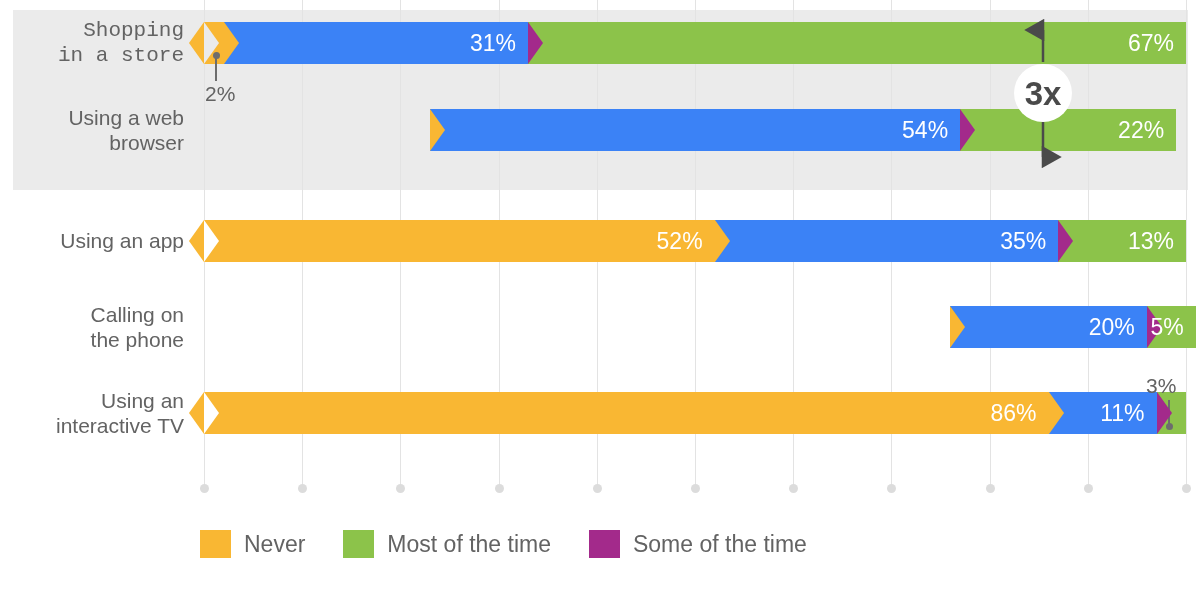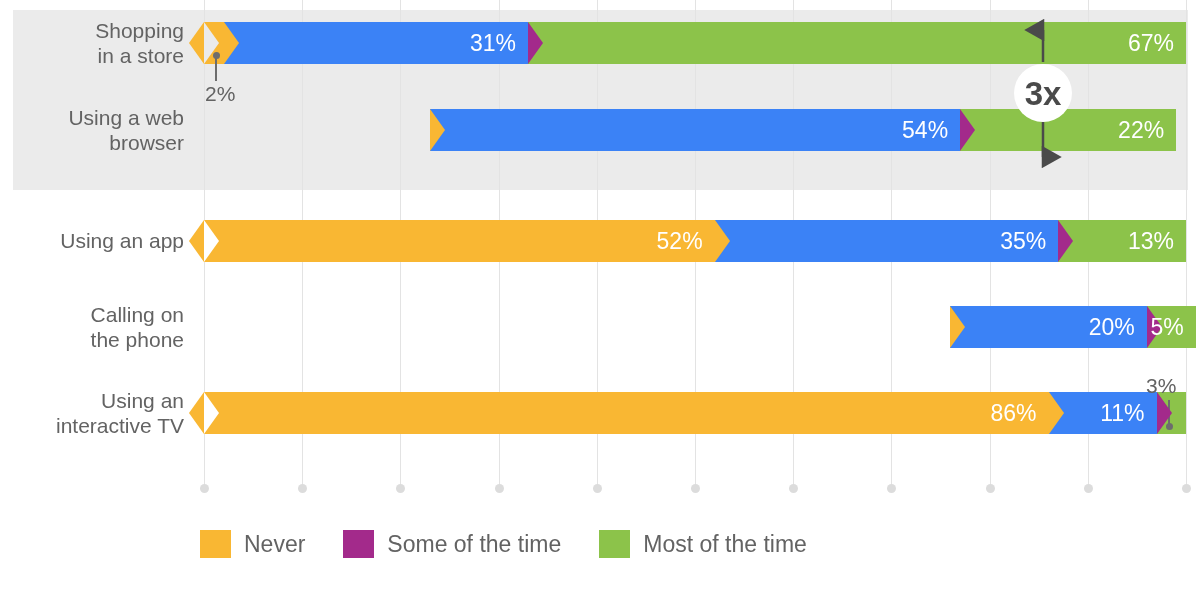--- a/index.html
+++ b/index.html
@@ -170,21 +170,21 @@
       <div class="tick-dot" style="left: 691px; top: 484px;"></div>
       <div class="tick-dot" style="left: 789.2px; top: 484px;"></div>
       <div class="tick-dot" style="left: 887.4px; top: 484px;"></div>
       <div class="tick-dot" style="left: 985.6px; top: 484px;"></div>
       <div class="tick-dot" style="left: 1083.8px; top: 484px;"></div>
       <div class="tick-dot" style="left: 1182px; top: 484px;"></div>
     </div>
 
   <div id="rows-layer">
       <div class="row" style="top: 22px; height: 42px;">
-        <div class="row-label" style="top: -4px;">Shopping
+        <div class="row-label" style="top: -4px; font-family: Liberation Mono, monospace;">Shopping
 in a store</div>
         <div class="seg seg-never" style="left: 204px; width: 19.64px;">
           <svg class="notch" width="15" height="42">
             <path d="M0,0 L15,21 L0,42 Z" fill="#ebebeb"></path>
           </svg>
           <svg width="15" height="42" style="position: absolute; left: -15px; top: 0px;">
             <path d="M15,0 L15,42 L0,21 Z" fill="#f9b733"></path>
           </svg>
         </div>
         <div class="seg seg-some" style="left: 223.64px; width: 304.42px;">
@@ -311,22 +311,22 @@
       <span class="ratio-text">3x</span>
     </div>
   </div>
 
   <div class="legend" id="legend-layer" style="left:200px; top:530px;">
       <div class="legend-item">
         <span class="legend-swatch" style="background: rgb(249, 183, 51);"></span>
         <span class="legend-label">Never</span>
       </div>
       <div class="legend-item">
+        <span class="legend-swatch" style="background: rgb(140, 195, 74);"></span>
+        <span class="legend-label">Most of the time</span>
+      </div>
+      <div class="legend-item">
         <span class="legend-swatch" style="background: rgb(163, 42, 139);"></span>
         <span class="legend-label">Some of the time</span>
       </div>
-      <div class="legend-item">
-        <span class="legend-swatch" style="background: rgb(140, 195, 74);"></span>
-        <span class="legend-label">Most of the time</span>
-      </div>
     </div>
 
 </div>
 
 </body></html>

